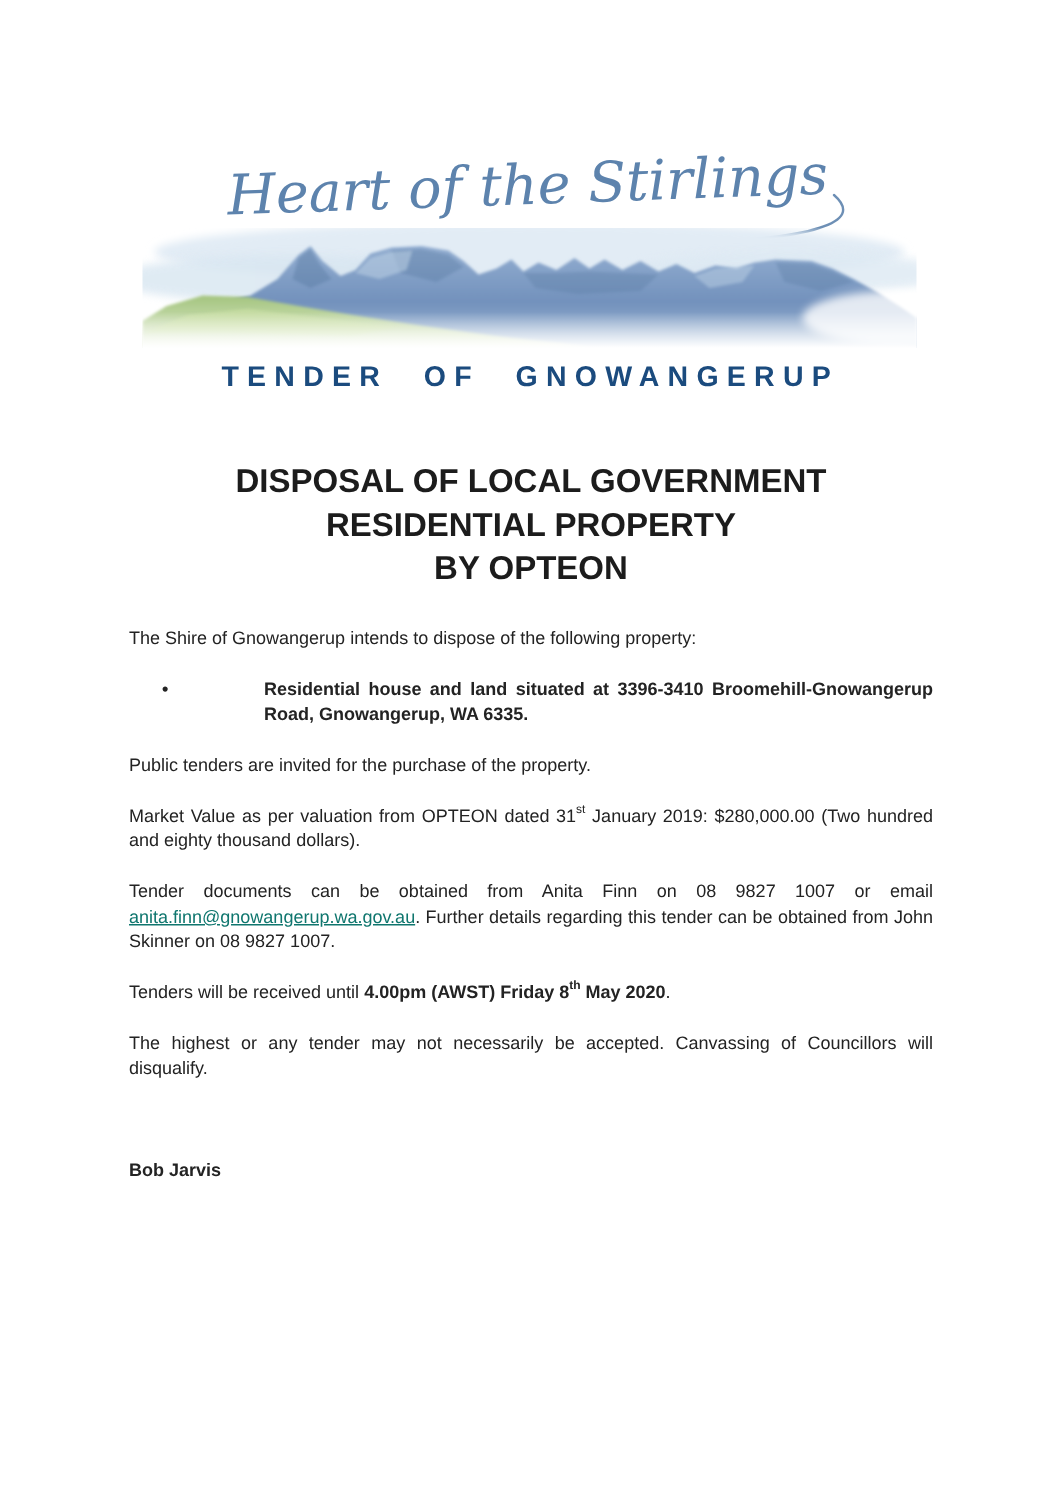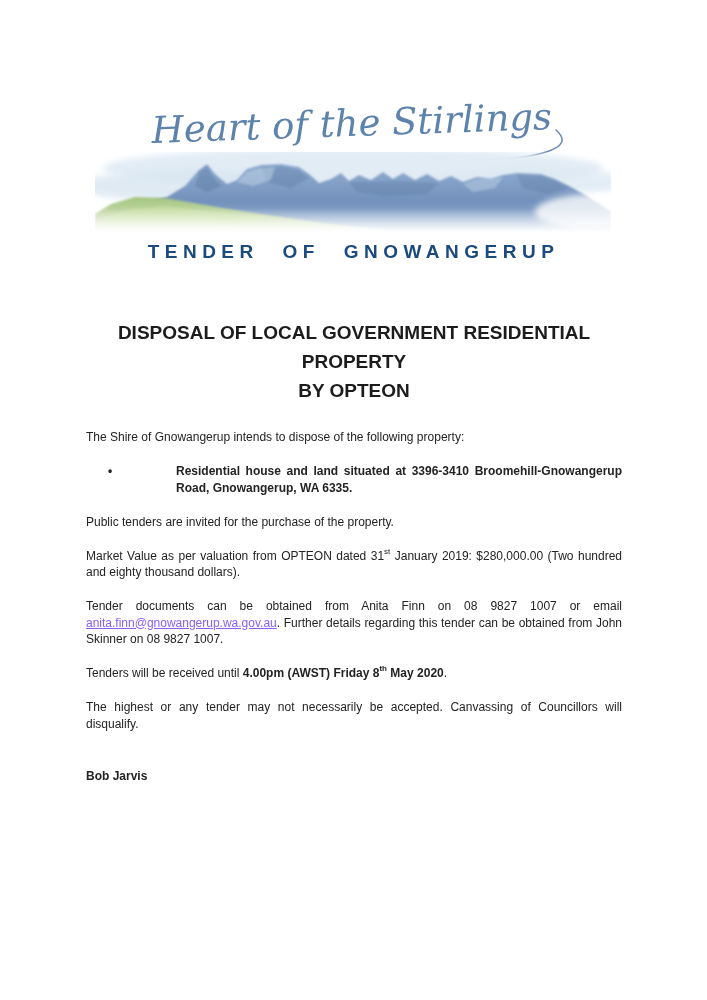--- a/index.html
+++ b/index.html
@@ -53,22 +53,22 @@
   
   .content {
     position: absolute;
     top: 306px;
     left: 86px;
     width: 536px;
     font-size: 12px;
     line-height: 16.5px;
   }
   .doc-title {
-    margin: 12px 0 24px 0;
-    font-size: 19px;
+    margin: 0 0 24px 0;
+    font-size: 22px;
     line-height: 29px;
     font-weight: 700;
     text-align: center;
     color: #1c1c1c;
   }
   .para {
     margin: 0 0 17.5px 0;
     text-align: justify;
   }
   .bullet-row {
@@ -79,33 +79,33 @@
   .bullet-marker {
     flex: 0 0 20px;
     margin-left: 22px;
   }
   .bullet-text {
     flex: 1;
     text-align: justify;
     margin-left: 48px;
   }
   .email-link {
-    color: #8b5cf6;
+    color: #0f766e;
     cursor: pointer;
   }
   sup.ss {
     font-size: 8px;
     line-height: 0;
     position: relative;
     top: -1px;
     vertical-align: super;
   }
   .bold { font-weight: 700; }
   .signature {
-    margin-top: 36px;
+    margin-top: 52px;
     font-weight: 700;
     text-align: left;
   }
   .signature div { line-height: 16.5px; }
 </style>
 </head>
 <body>
 
 <div class="page">
 

